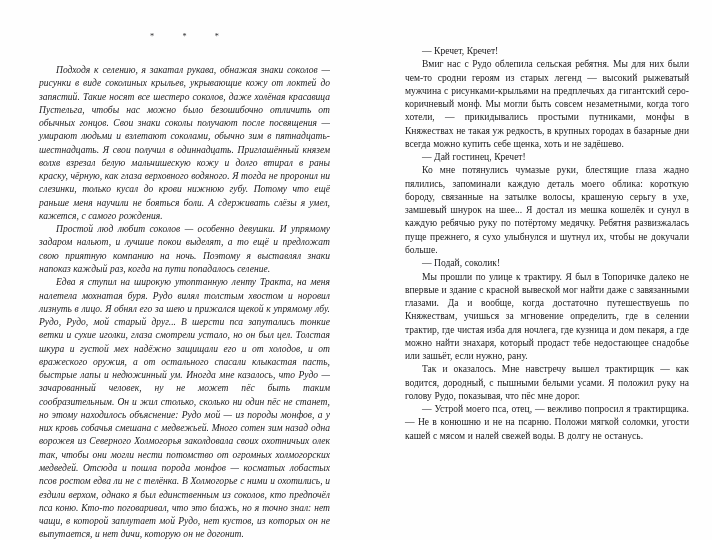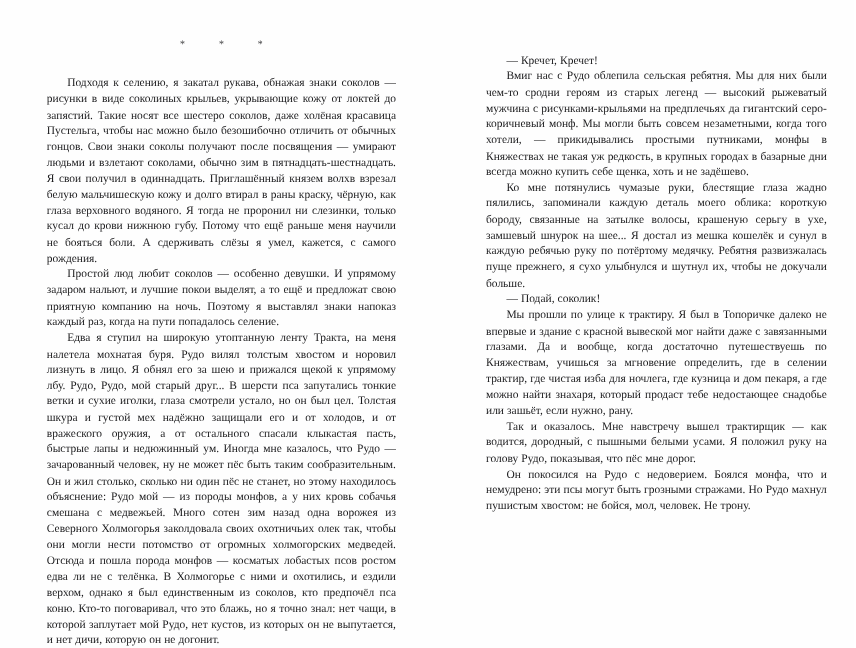--- a/index.html
+++ b/index.html
@@ -43,21 +43,21 @@
     text-indent: 1.6em;
     font-size: 8.2px;
     line-height: 12px;
     color: #2a2a2c;
     height: 16px;
   }
 
   .body-block {
     margin: 0;
   }
-  .page-left .body-block  { padding-top: 16px; }
+  .page-left .body-block  { padding-top: 16px; font-style: italic; }
   .page-right .body-block { padding-top: 44px; }
 
   p.para {
     margin: 0;
     text-align: justify;
     text-justify: inter-word;
     text-indent: 17px;
     font-size: 9.55px;
     line-height: 13.27px;
     color: #1b1b1d;
@@ -93,22 +93,23 @@
       <p class="para">Простой люд любит соколов — особенно девушки. И упрямому задаром нальют, и лучшие покои выделят, а то ещё и предложат свою приятную компанию на ночь. Поэтому я выставлял знаки напоказ каждый раз, когда на пути попадалось селение.</p>
       <p class="para">Едва я ступил на широкую утоптанную ленту Тракта, на меня налетела мохнатая буря. Рудо вилял толстым хвостом и норовил лизнуть в лицо. Я обнял его за шею и прижался щекой к упрямому лбу. Рудо, Рудо, мой старый друг... В шерсти пса запутались тонкие ветки и сухие иголки, глаза смотрели устало, но он был цел. Толстая шкура и густой мех надёжно защищали его и от холодов, и от вражеского оружия, а от остального спасали клыкастая пасть, быстрые лапы и недюжинный ум. Иногда мне казалось, что Рудо — зачарованный человек, ну не может пёс быть таким сообразительным. Он и жил столько, сколько ни один пёс не станет, но этому находилось объяснение: Рудо мой — из породы монфов, а у них кровь собачья смешана с медвежьей. Много сотен зим назад одна ворожея из Северного Холмогорья заколдовала своих охотничьих олек так, чтобы они могли нести потомство от огромных холмогорских медведей. Отсюда и пошла порода монфов — косматых лобастых псов ростом едва ли не с телёнка. В Холмогорье с ними и охотились, и ездили верхом, однако я был единственным из соколов, кто предпочёл пса коню. Кто-то поговаривал, что это блажь, но я точно знал: нет чащи, в которой заплутает мой Рудо, нет кустов, из которых он не выпутается, и нет дичи, которую он не догонит.</p>
     </div>
     <div class="folio">18</div>
   </div>
 
   <div class="page page-right">
     <div class="body-block">
       <p class="para dialogue">— Кречет, Кречет!</p>
       <p class="para">Вмиг нас с Рудо облепила сельская ребятня. Мы для них были чем-то сродни героям из старых легенд — высокий рыжеватый мужчина с рисунками-крыльями на предплечьях да гигантский серо-коричневый монф. Мы могли быть совсем незаметными, когда того хотели, — прикидывались простыми путниками, монфы в Княжествах не такая уж редкость, в крупных городах в базарные дни всегда можно купить себе щенка, хоть и не задёшево.</p>
+      <p class="para dialogue">— Дай гостинец, Кречет!</p>
       <p class="para">Ко мне потянулись чумазые руки, блестящие глаза жадно пялились, запоминали каждую деталь моего облика: короткую бороду, связанные на затылке волосы, крашеную серьгу в ухе, замшевый шнурок на шее... Я достал из мешка кошелёк и сунул в каждую ребячью руку по потёртому медячку. Ребятня развизжалась пуще прежнего, я сухо улыбнулся и шутнул их, чтобы не докучали больше.</p>
       <p class="para dialogue">— Подай, соколик!</p>
       <p class="para">Мы прошли по улице к трактиру. Я был в Топоричке далеко не впервые и здание с красной вывеской мог найти даже с завязанными глазами. Да и вообще, когда достаточно путешествуешь по Княжествам, учишься за мгновение определить, где в селении трактир, где чистая изба для ночлега, где кузница и дом пекаря, а где можно найти знахаря, который продаст тебе недостающее снадобье или зашьёт, если нужно, рану.</p>
       <p class="para">Так и оказалось. Мне навстречу вышел трактирщик — как водится, дородный, с пышными белыми усами. Я положил руку на голову Рудо, показывая, что пёс мне дорог.</p>
-      <p class="para">Он покосился на Рудо с недоверием. Боялся монфа, что и немудрено: эти псы могут быть грозными стражами. Но Рудо махнул пушистым хвостом: не бойся, мол, человек. Не трону.</p>
+      <p class="para dialogue">— Устрой моего пса, отец, — вежливо попросил я трактирщика. — Не в конюшню и не на псарню. Положи мягкой соломки, угости кашей с мясом и налей свежей воды. В долгу не останусь.</p>
     </div>
     <div class="folio">19</div>
   </div>
 
 </div>
 
 </body></html>

